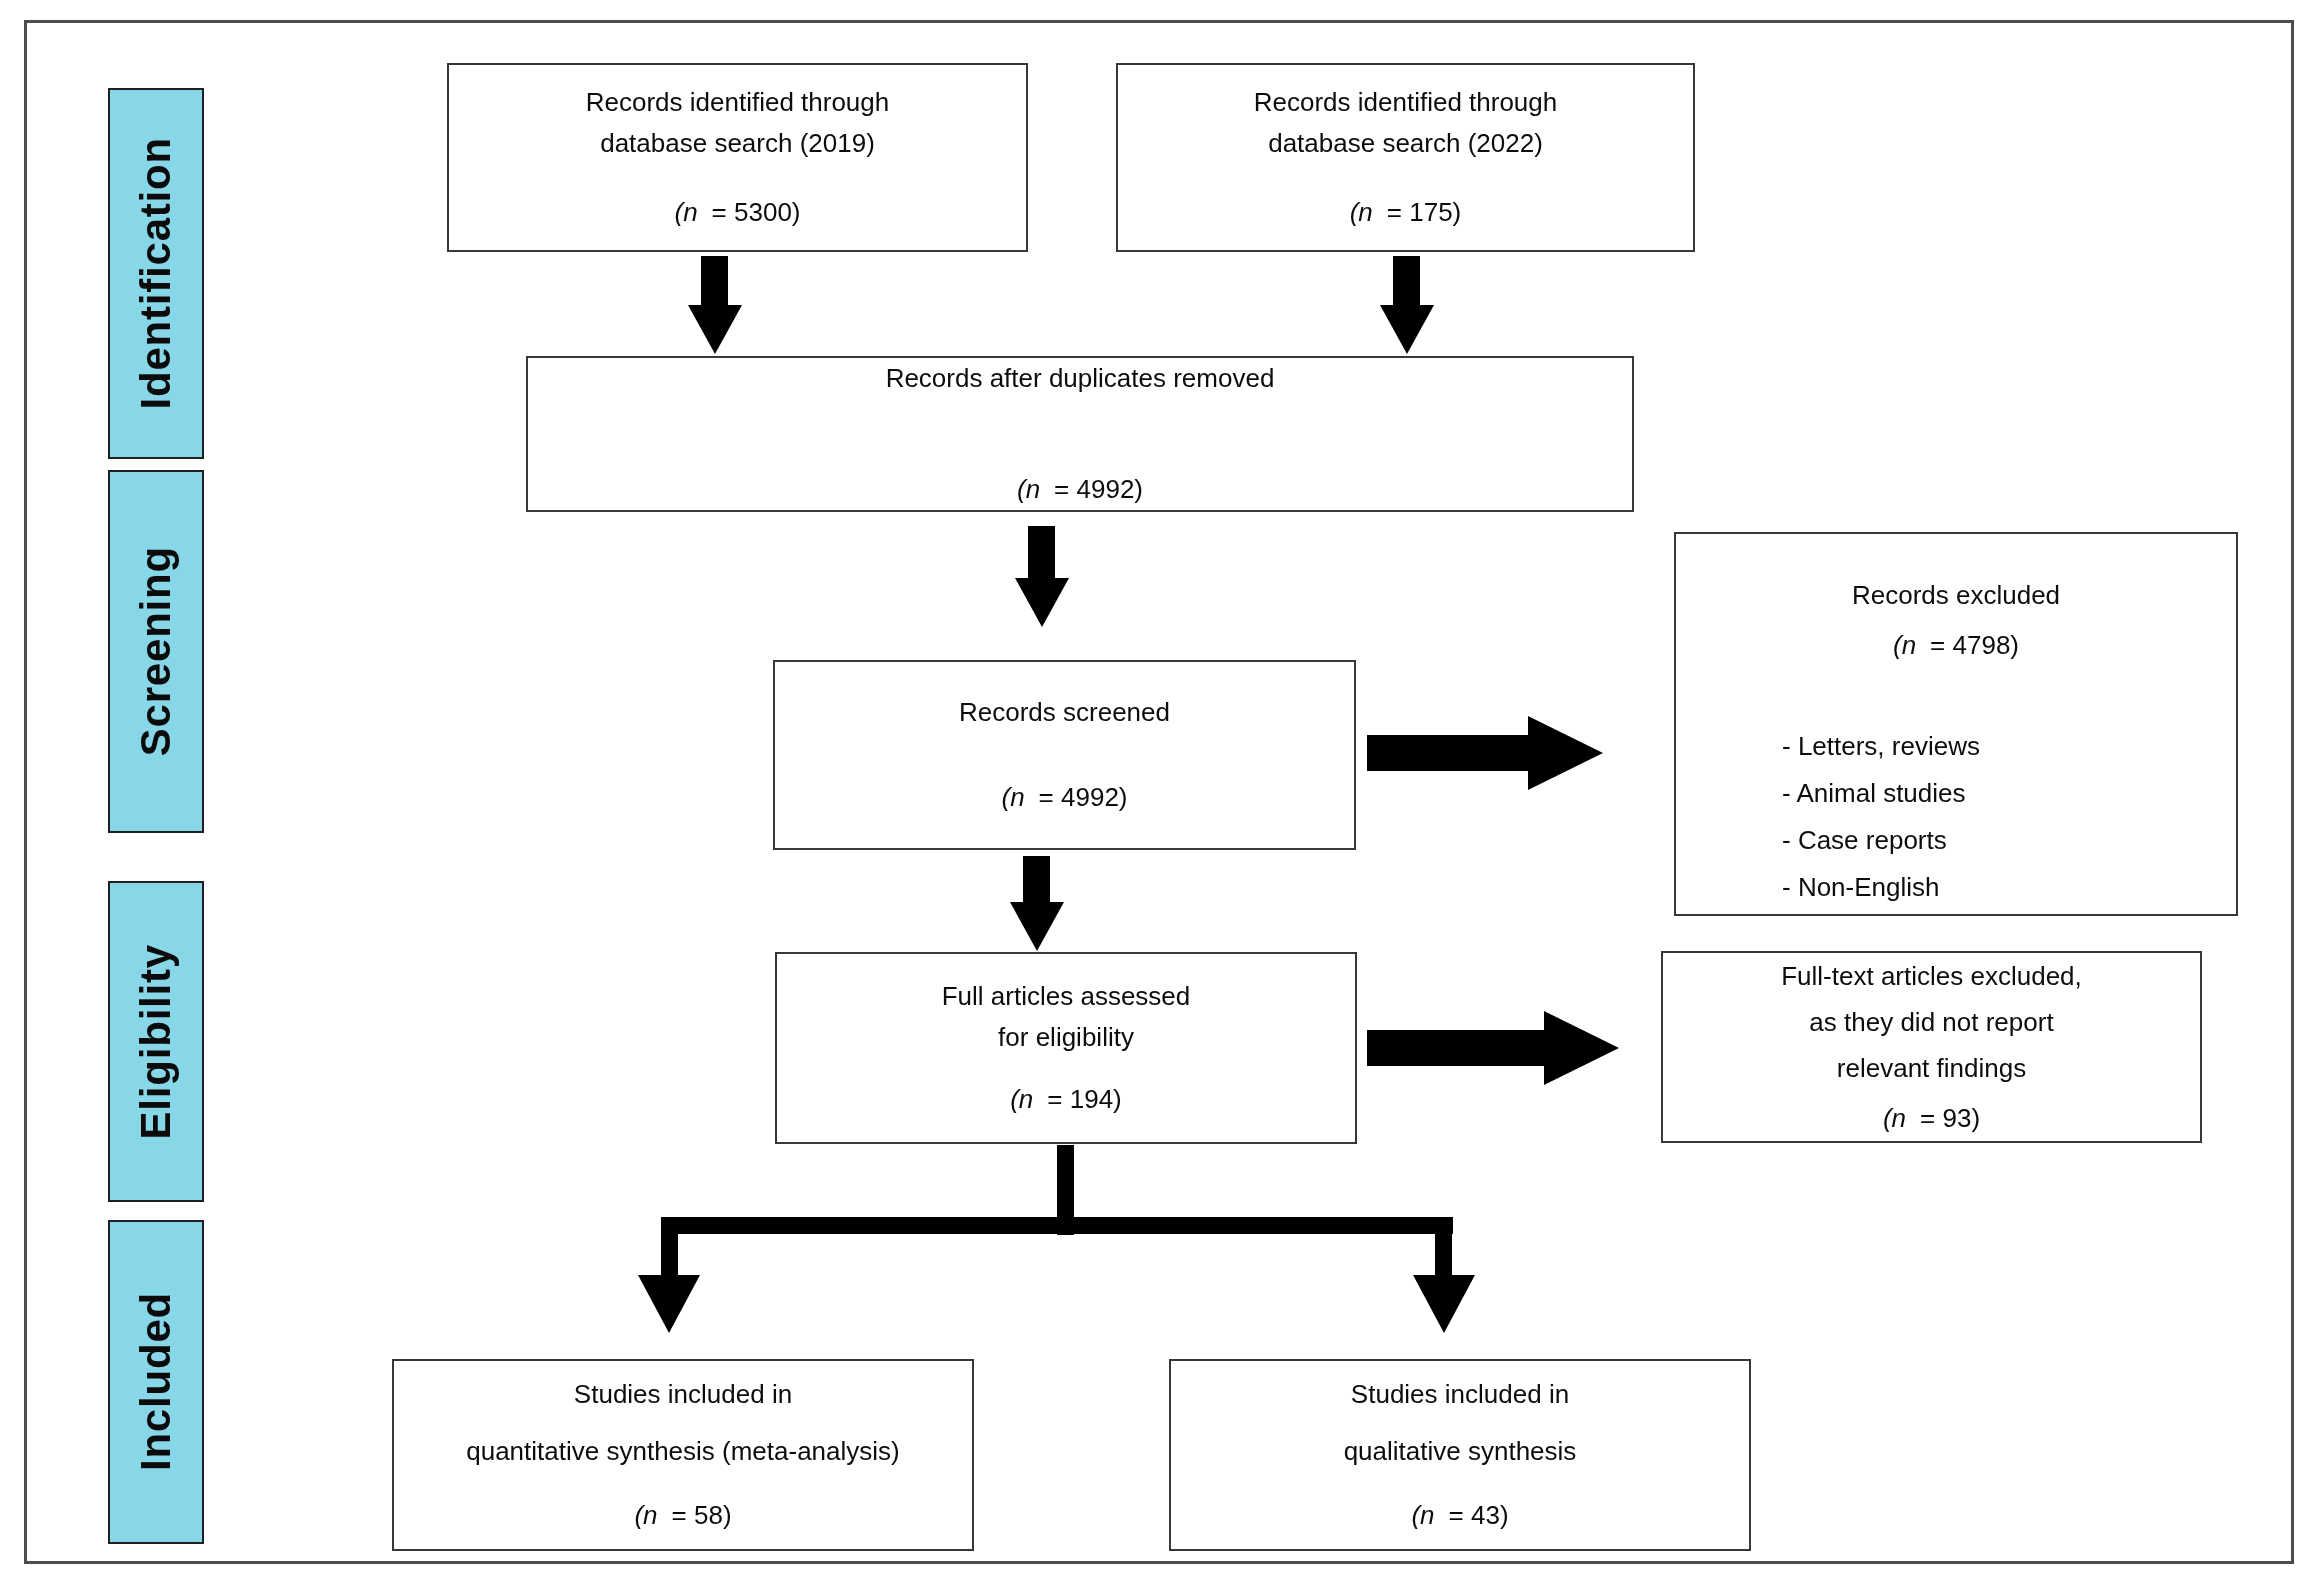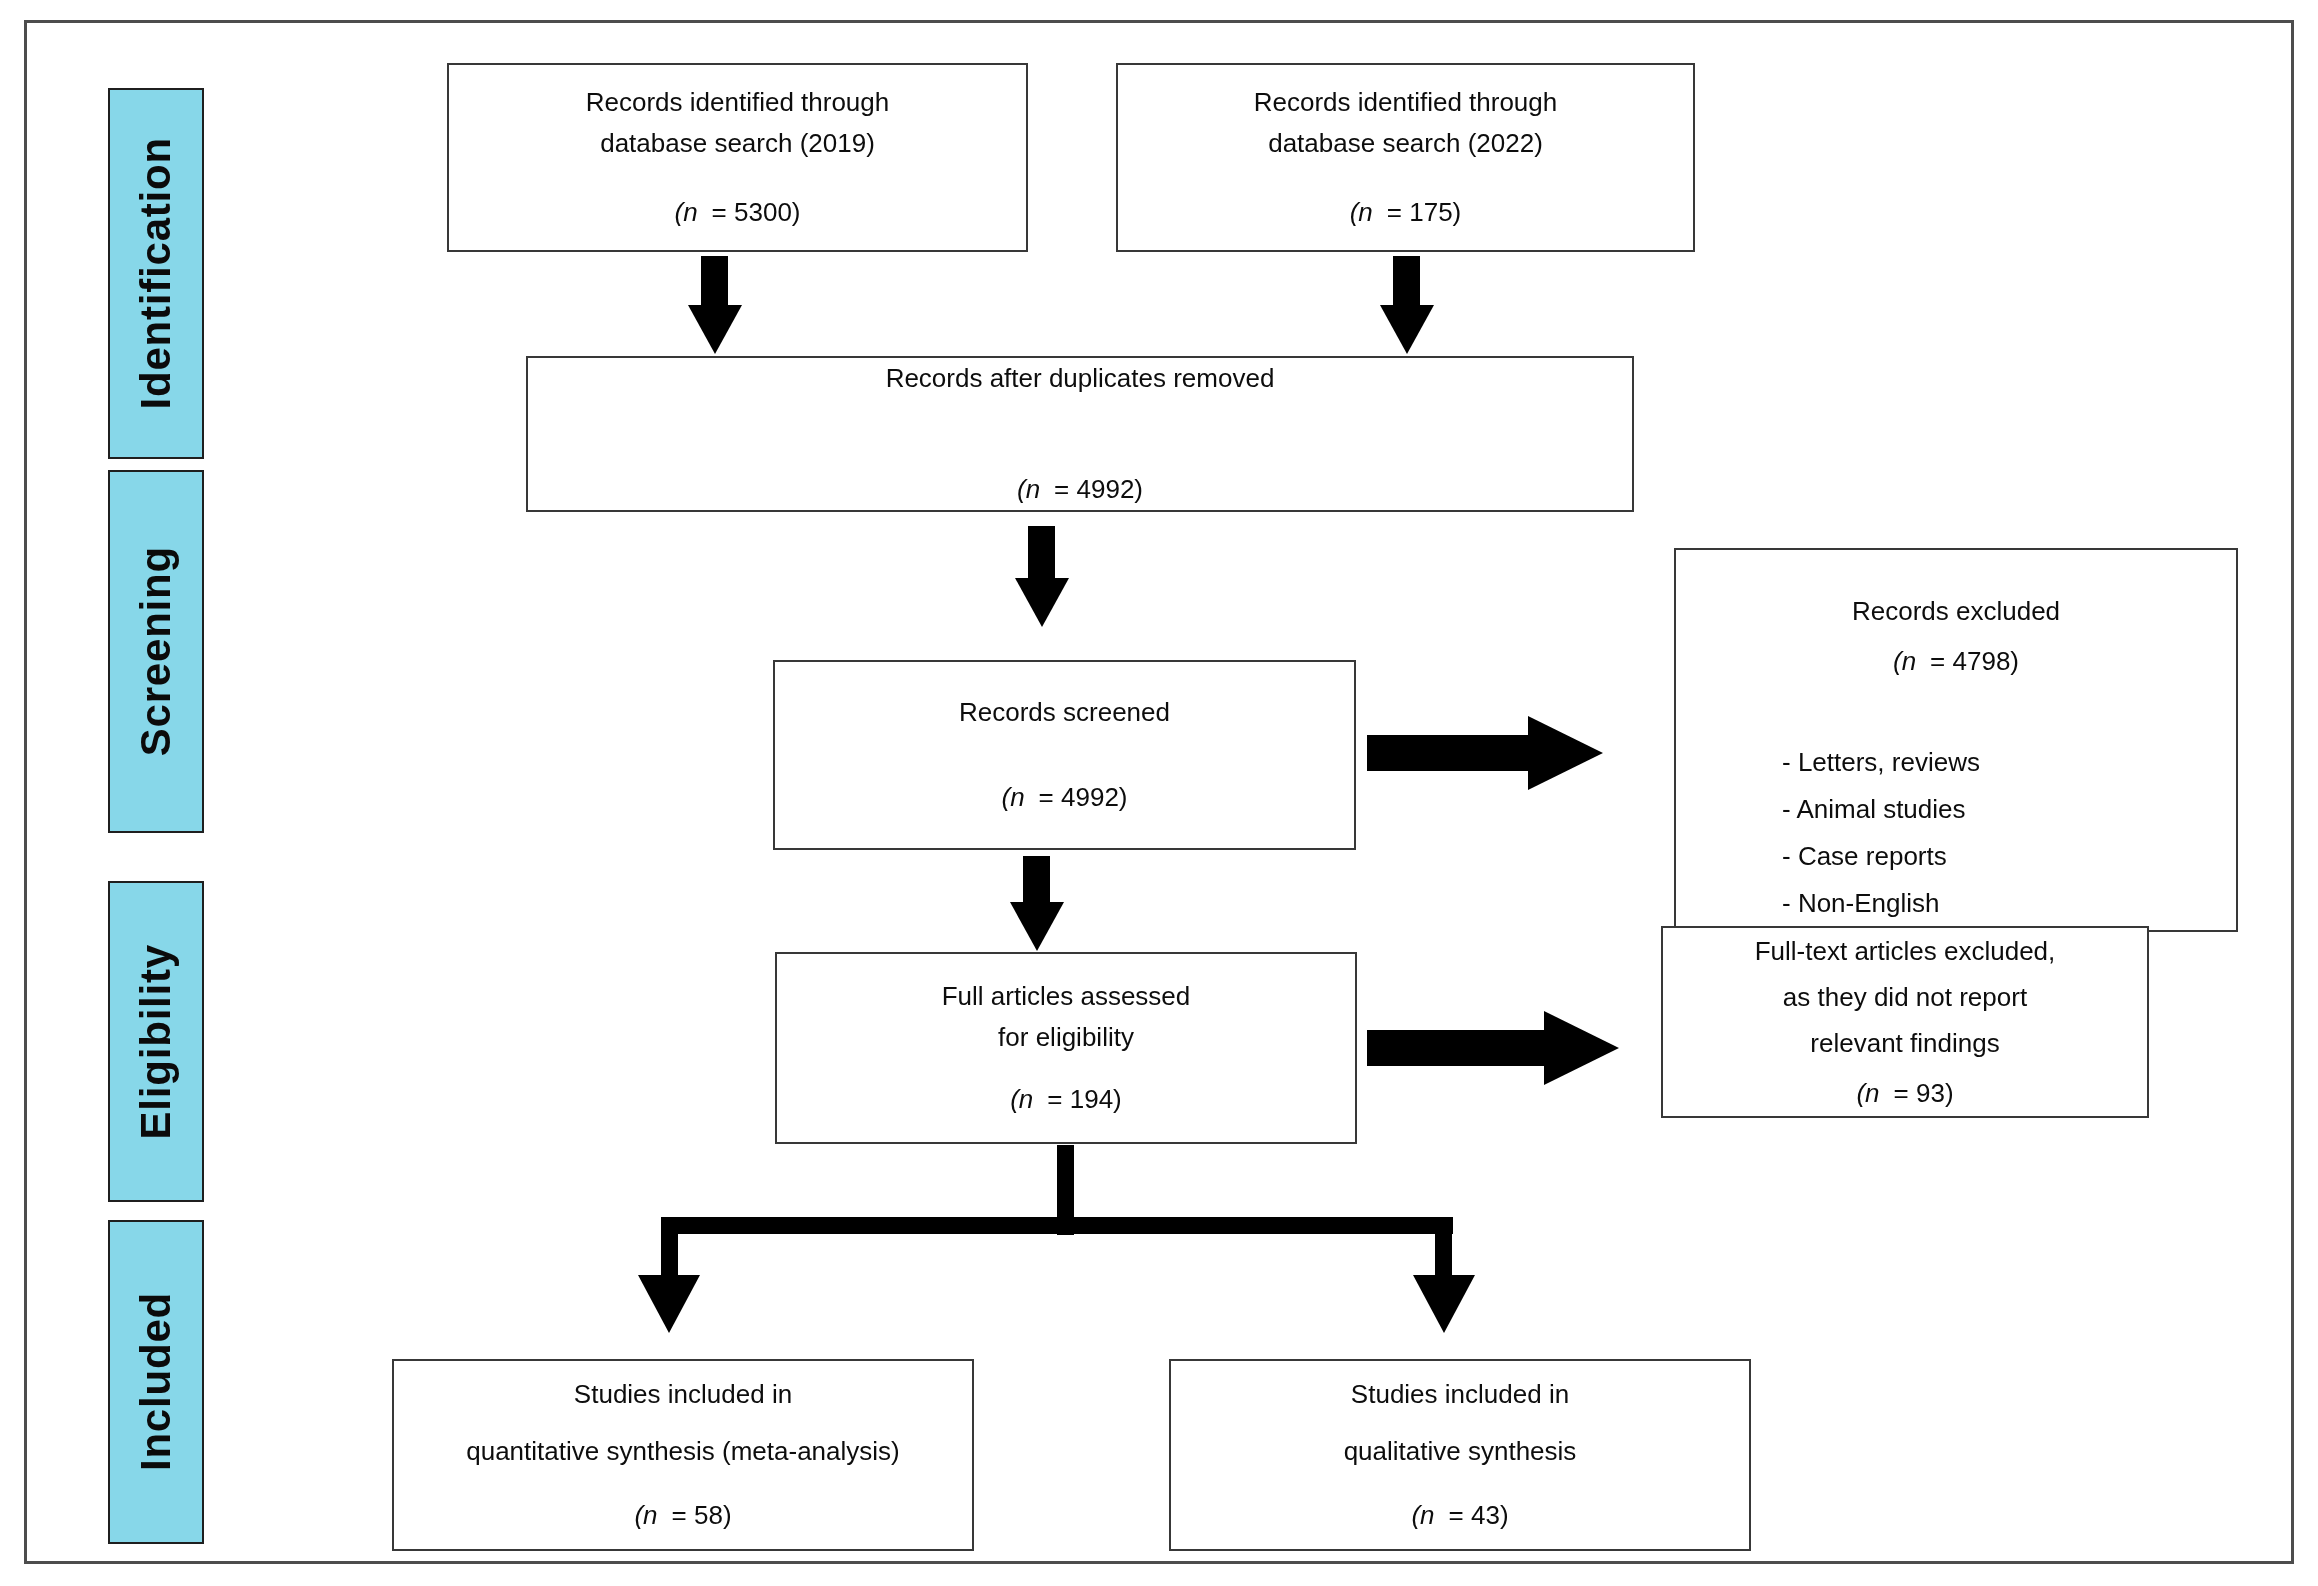--- a/index.html
+++ b/index.html
@@ -98,42 +98,42 @@
     </div>
   </div>
 
   <div class="box screened" style="left:773px;top:660px;width:583px;height:190px">
     <div class="line">Records screened</div>
     <div class="nline">
       <i class="nsym">(n</i><span class="nval">= 4992)</span>
     </div>
   </div>
 
-  <div class="box excluded" style="left:1674px;top:548px;width:564px;height:384px">
+  <div class="box excluded" style="left:1674px;top:532px;width:564px;height:384px">
     <div class="line">Records excluded</div>
     <div class="nline">
       <i class="nsym">(n</i><span class="nval">= 4798)</span>
     </div>
     <div class="bullets">
       <div class="bullet">- Letters, reviews</div>
       <div class="bullet">- Animal studies</div>
       <div class="bullet">- Case reports</div>
       <div class="bullet">- Non-English</div>
     </div>
   </div>
 
   <div class="box fullart" style="left:775px;top:952px;width:582px;height:192px">
     <div class="line">Full articles assessed</div>
     <div class="line">for eligibility</div>
     <div class="nline">
       <i class="nsym">(n</i><span class="nval">= 194)</span>
     </div>
   </div>
 
-  <div class="box tight" style="left:1661px;top:926px;width:488px;height:192px">
+  <div class="box tight" style="left:1661px;top:951px;width:541px;height:192px">
     <div class="line">Full-text articles excluded,</div>
     <div class="line">as they did not report</div>
     <div class="line">relevant findings</div>
     <div class="nline">
       <i class="nsym">(n</i><span class="nval">= 93)</span>
     </div>
   </div>
 
   <div class="box roomy" style="left:392px;top:1359px;width:582px;height:192px">
     <div class="line">Studies included in</div>

